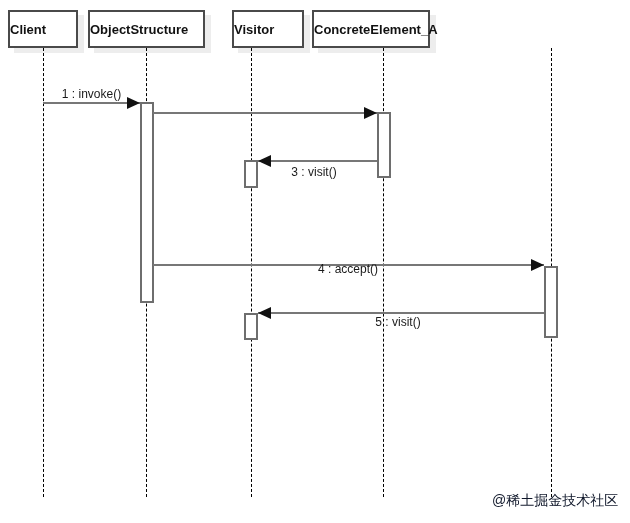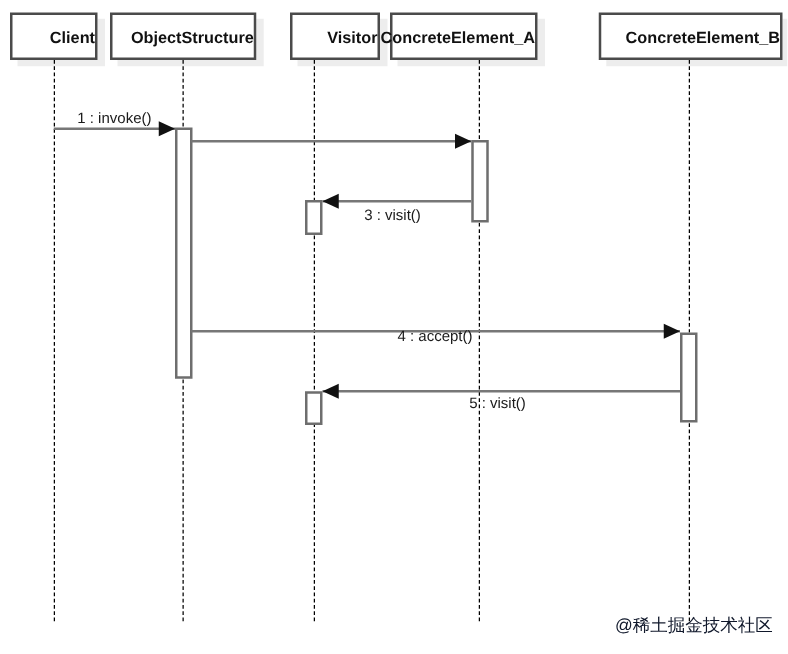--- a/index.html
+++ b/index.html
@@ -14,21 +14,21 @@
   .participant {
     position: absolute;
     top: 10px;
     height: 38px;
     box-sizing: border-box;
     border: 2px solid #4a4a4a;
     background: #ffffff;
     box-shadow: 6px 5px 0 rgba(0,0,0,0.07);
     display: flex;
     align-items: center;
-    justify-content: flex-end;
+    justify-content: flex-start;
   }
   .participant-label {
     font-size: 13px;
     font-weight: bold;
     color: #111111;
     white-space: nowrap;
   }
   .lifeline {
     position: absolute;
     top: 48px;
@@ -94,23 +94,20 @@
   </div>
   <div class="participant" style="left:88px; width:117px;">
     <span class="participant-label">ObjectStructure</span>
   </div>
   <div class="participant" style="left:232px; width:72px;">
     <span class="participant-label">Visitor</span>
   </div>
   <div class="participant" style="left:312px; width:118px;">
     <span class="participant-label">ConcreteElement_A</span>
   </div>
-  <div class="participant" style="left:479px; width:147px;">
-    <span class="participant-label">ConcreteElement_B</span>
-  </div>
 
   <div class="lifeline" style="left:43px;"></div>
   <div class="lifeline" style="left:146px;"></div>
   <div class="lifeline" style="left:251px;"></div>
   <div class="lifeline" style="left:383px;"></div>
   <div class="lifeline" style="left:551px;"></div>
 
   <div class="activation" style="left:140px; top:102px; height:201px;"></div>
   <div class="activation" style="left:377px; top:112px; height:66px;"></div>
   <div class="activation" style="left:244px; top:160px; height:28px;"></div>

